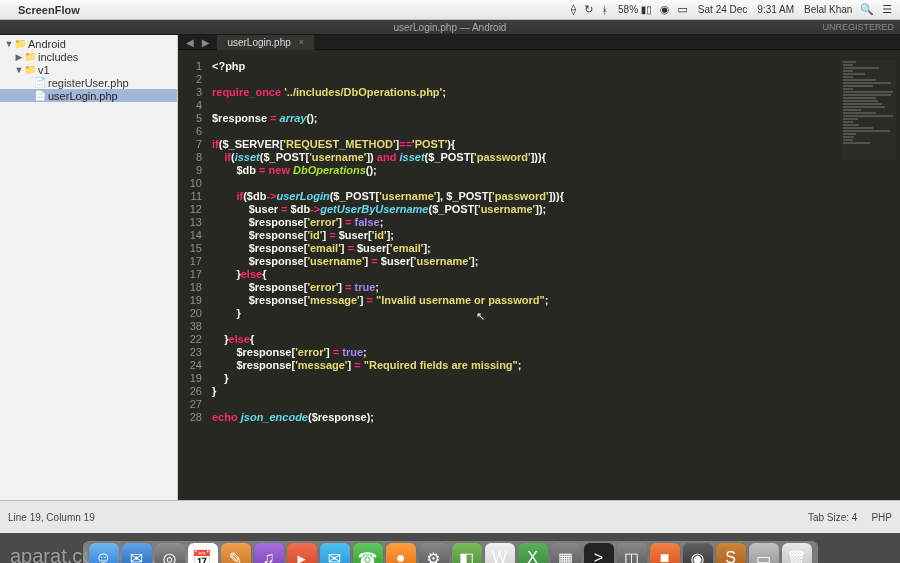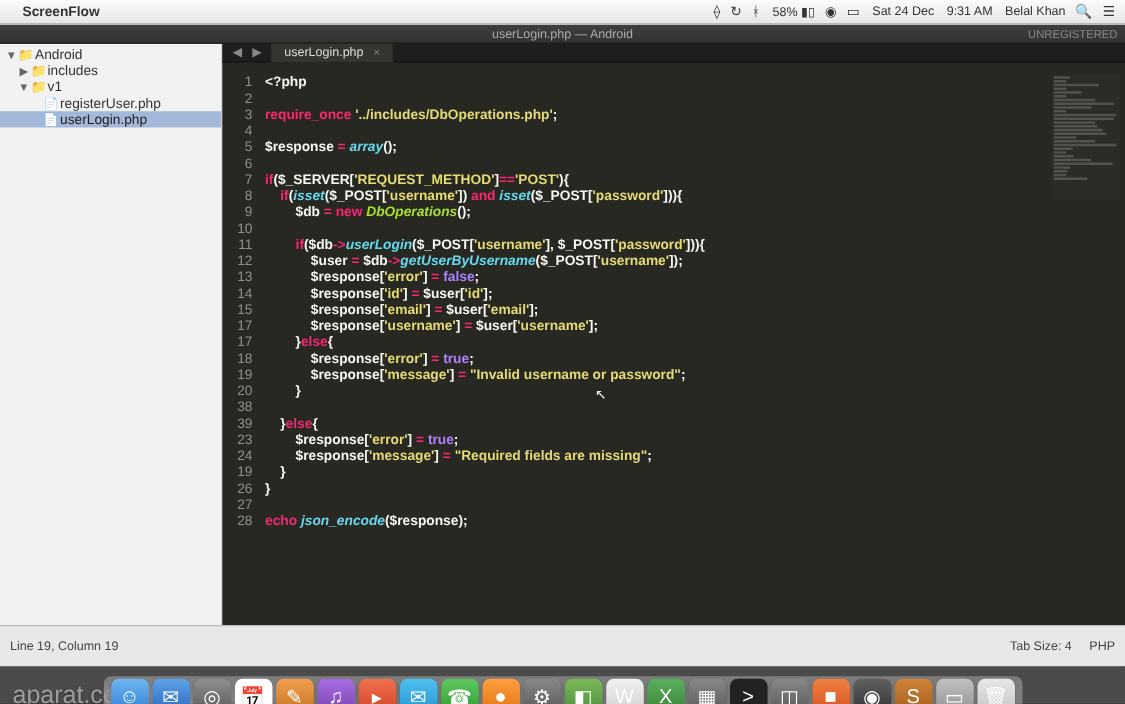--- a/index.html
+++ b/index.html
@@ -152,21 +152,21 @@
           <div>12</div>
           <div>13</div>
           <div>14</div>
           <div>15</div>
           <div>17</div>
           <div>17</div>
           <div>18</div>
           <div>19</div>
           <div>20</div>
           <div>38</div>
-          <div>39</div>
+          <div>22</div>
           <div>23</div>
           <div>24</div>
           <div>19</div>
           <div>26</div>
           <div>27</div>
           <div>28</div>
         </div>
       <div class="code" id="code"><div><span class="tag">&lt;?php</span></div><div></div><div><span class="kw">require_once</span><span class="tag"> </span><span class="str">'../includes/DbOperations.php'</span><span class="tag">;</span></div><div></div><div><span class="var">$response </span><span class="op">=</span><span class="tag"> </span><span class="fn">array</span><span class="tag">();</span></div><div></div><div><span class="kw">if</span><span class="tag">(</span><span class="var">$_SERVER</span><span class="tag">[</span><span class="str">'REQUEST_METHOD'</span><span class="tag">]</span><span class="op">==</span><span class="str">'POST'</span><span class="tag">){</span></div><div><span class="tag">    </span><span class="kw">if</span><span class="tag">(</span><span class="fn">isset</span><span class="tag">(</span><span class="var">$_POST</span><span class="tag">[</span><span class="str">'username'</span><span class="tag">]) </span><span class="op">and</span><span class="tag"> </span><span class="fn">isset</span><span class="tag">(</span><span class="var">$_POST</span><span class="tag">[</span><span class="str">'password'</span><span class="tag">])){</span></div><div><span class="tag">        </span><span class="var">$db </span><span class="op">= new</span><span class="tag"> </span><span class="cls">DbOperations</span><span class="tag">();</span></div><div></div><div><span class="tag">        </span><span class="kw">if</span><span class="tag">(</span><span class="var">$db</span><span class="op">-&gt;</span><span class="fn">userLogin</span><span class="tag">(</span><span class="var">$_POST</span><span class="tag">[</span><span class="str">'username'</span><span class="tag">], </span><span class="var">$_POST</span><span class="tag">[</span><span class="str">'password'</span><span class="tag">])){</span></div><div><span class="tag">            </span><span class="var">$user </span><span class="op">=</span><span class="tag"> </span><span class="var">$db</span><span class="op">-&gt;</span><span class="fn">getUserByUsername</span><span class="tag">(</span><span class="var">$_POST</span><span class="tag">[</span><span class="str">'username'</span><span class="tag">]);</span></div><div><span class="tag">            </span><span class="var">$response</span><span class="tag">[</span><span class="str">'error'</span><span class="tag">] </span><span class="op">=</span><span class="tag"> </span><span class="const">false</span><span class="tag">;</span></div><div><span class="tag">            </span><span class="var">$response</span><span class="tag">[</span><span class="str">'id'</span><span class="tag">] </span><span class="op">=</span><span class="tag"> </span><span class="var">$user</span><span class="tag">[</span><span class="str">'id'</span><span class="tag">];</span></div><div><span class="tag">            </span><span class="var">$response</span><span class="tag">[</span><span class="str">'email'</span><span class="tag">] </span><span class="op">=</span><span class="tag"> </span><span class="var">$user</span><span class="tag">[</span><span class="str">'email'</span><span class="tag">];</span></div><div><span class="tag">            </span><span class="var">$response</span><span class="tag">[</span><span class="str">'username'</span><span class="tag">] </span><span class="op">=</span><span class="tag"> </span><span class="var">$user</span><span class="tag">[</span><span class="str">'username'</span><span class="tag">];</span></div><div><span class="tag">        }</span><span class="kw">else</span><span class="tag">{</span></div><div><span class="tag">            </span><span class="var">$response</span><span class="tag">[</span><span class="str">'error'</span><span class="tag">] </span><span class="op">=</span><span class="tag"> </span><span class="const">true</span><span class="tag">;</span></div><div><span class="tag">            </span><span class="var">$response</span><span class="tag">[</span><span class="str">'message'</span><span class="tag">] </span><span class="op">=</span><span class="tag"> </span><span class="str">"Invalid username or password"</span><span class="tag">;</span></div><div><span class="tag">        }</span></div><div></div><div><span class="tag">    }</span><span class="kw">else</span><span class="tag">{</span></div><div><span class="tag">        </span><span class="var">$response</span><span class="tag">[</span><span class="str">'error'</span><span class="tag">] </span><span class="op">=</span><span class="tag"> </span><span class="const">true</span><span class="tag">;</span></div><div><span class="tag">        </span><span class="var">$response</span><span class="tag">[</span><span class="str">'message'</span><span class="tag">] </span><span class="op">=</span><span class="tag"> </span><span class="str">"Required fields are missing"</span><span class="tag">;</span></div><div><span class="tag">    }</span></div><div><span class="tag">}</span></div><div></div><div><span class="kw">echo</span><span class="tag"> </span><span class="fn">json_encode</span><span class="tag">(</span><span class="var">$response</span><span class="tag">);</span></div></div>
       <div class="minimap" id="minimap">
           <div class="mm-line" style="width: 13px;"></div>

